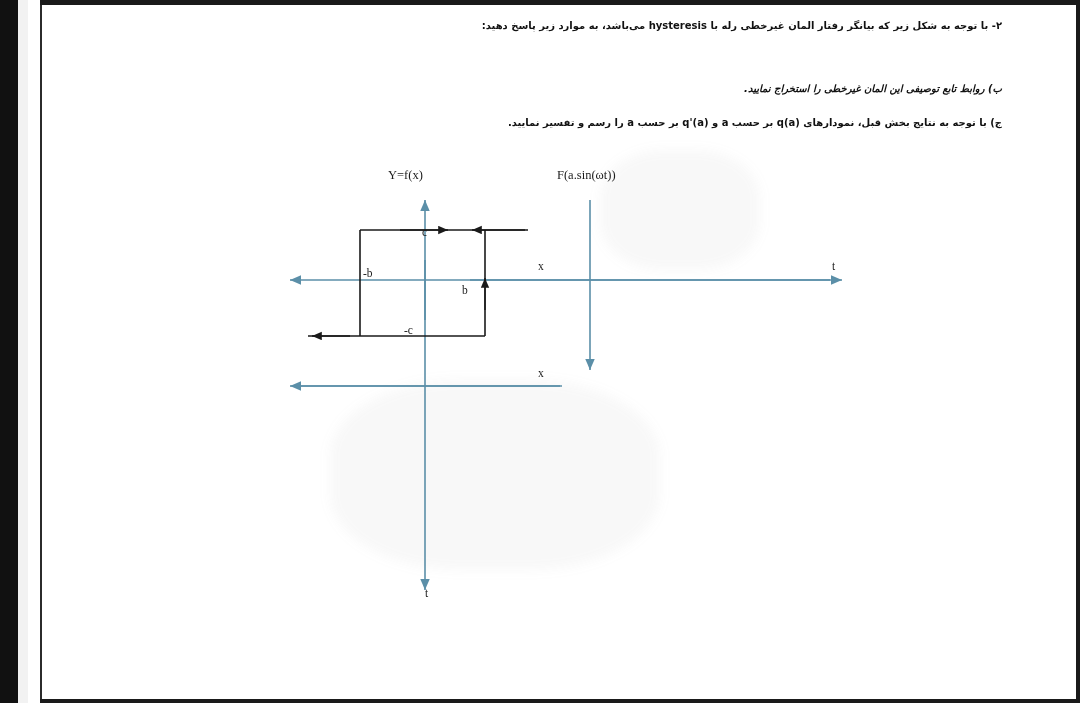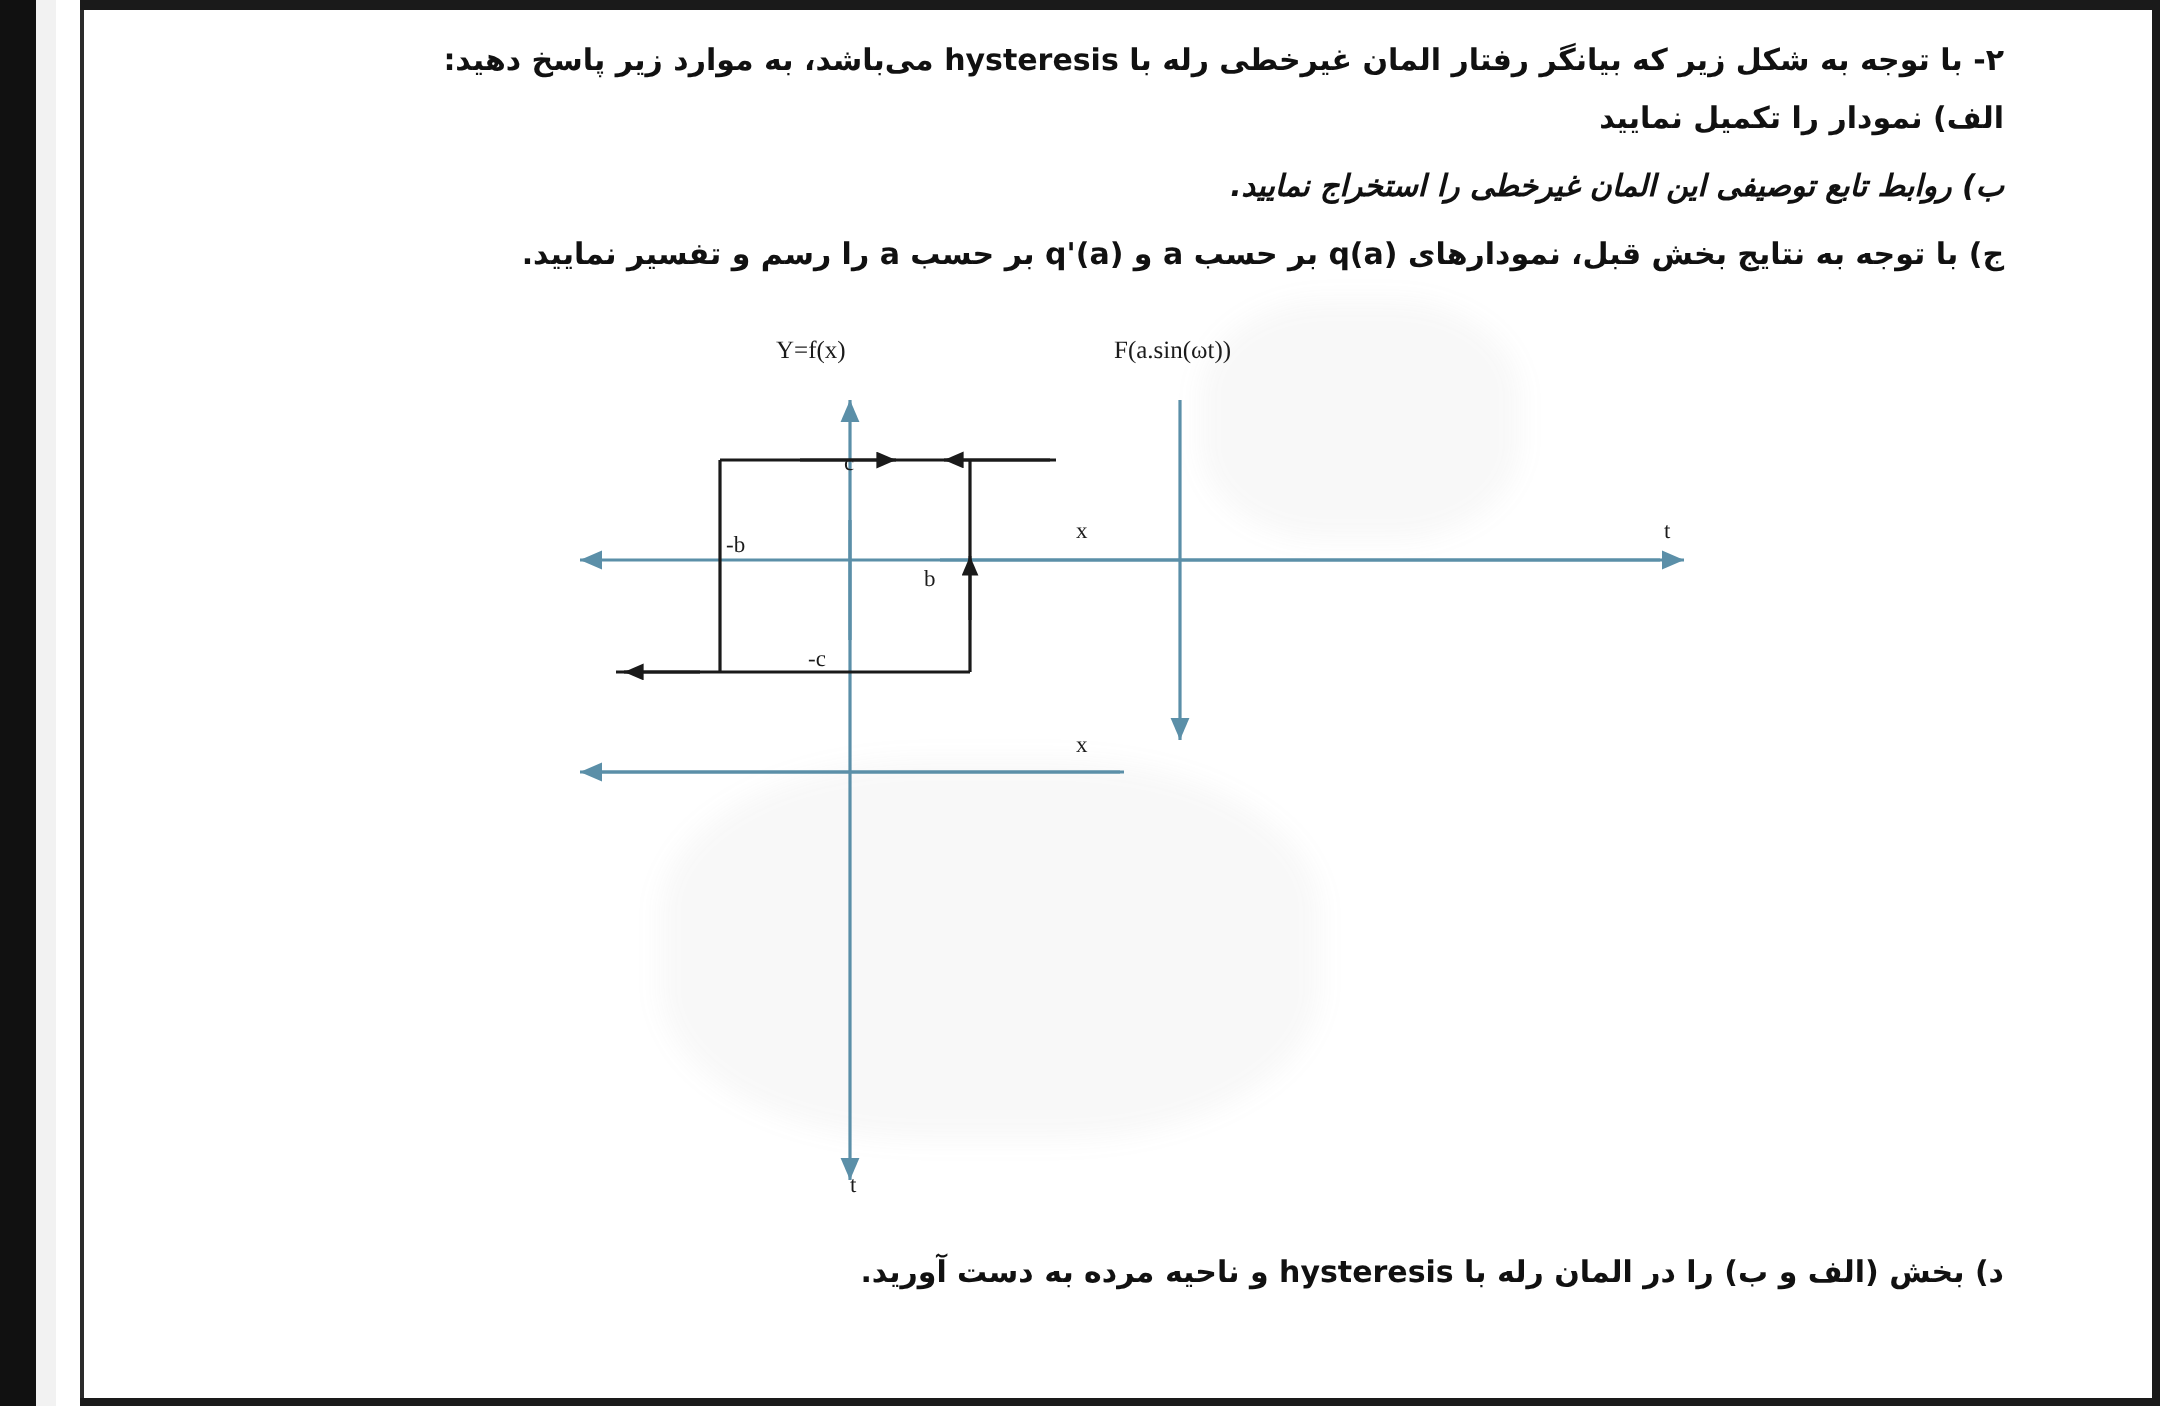--- a/index.html
+++ b/index.html
@@ -59,21 +59,21 @@
   }
 
   
   .rtl-block {
     position: absolute;
     direction: rtl;
     text-align: right;
     font-family: "DejaVu Sans", sans-serif;
     font-weight: 700;
     color: #111111;
-    font-size: 15px;
+    font-size: 10px;
     line-height: 1.9;
     white-space: nowrap;
   }
 
   .line-1 { top: 16px; right: 78px; }
   .line-2 { top: 45px; right: 78px; }
   .line-3 { top: 79px; right: 78px; font-style: italic; }
   .line-4 { top: 113px; right: 78px; text-align: right; }
   .line-last { top: 622px; right: 78px; }
 
@@ -124,24 +124,22 @@
   <div class="edge-left-inner"></div>
   <div class="edge-rule"></div>
   <div class="edge-top"></div>
   <div class="edge-right"></div>
   <div class="edge-bottom"></div>
 
   <div class="smudge" style="left:330px; top:380px; width:330px; height:190px;"></div>
   <div class="smudge" style="left:600px; top:150px; width:160px; height:120px;"></div>
 
   <div class="rtl-block line-1">۲-   با توجه به شکل زیر که بیانگر رفتار المان غیرخطی رله با hysteresis می‌باشد، به موارد زیر پاسخ دهید:</div>
-  <div class="rtl-block line-2">الف) نمودار را تکمیل نمایید</div>
   <div class="rtl-block line-3">ب) روابط تابع توصیفی این المان غیرخطی را استخراج نمایید.</div>
   <div class="rtl-block line-4">ج) با توجه به نتایج بخش قبل، نمودارهای (q(a  بر حسب a و  (q'(a بر حسب a را رسم و تفسیر نمایید.</div>
-  <div class="rtl-block line-last">د) بخش (الف و ب) را در المان رله با hysteresis و ناحیه مرده به دست آورید.</div>
 
   <div id="figure">
     <svg width="600" height="460" viewBox="0 0 600 460" xmlns="http://www.w3.org/2000/svg">
       <defs>
         <marker id="arrowBlue" markerWidth="9" markerHeight="9" refX="7" refY="3" orient="auto">
           <path d="M0,0 L7,3 L0,6 z" fill="#5b8fa8"></path>
         </marker>
         <marker id="arrowBlack" markerWidth="9" markerHeight="9" refX="7" refY="3" orient="auto">
           <path d="M0,0 L7,3 L0,6 z" fill="#1a1a1a"></path>
         </marker>

